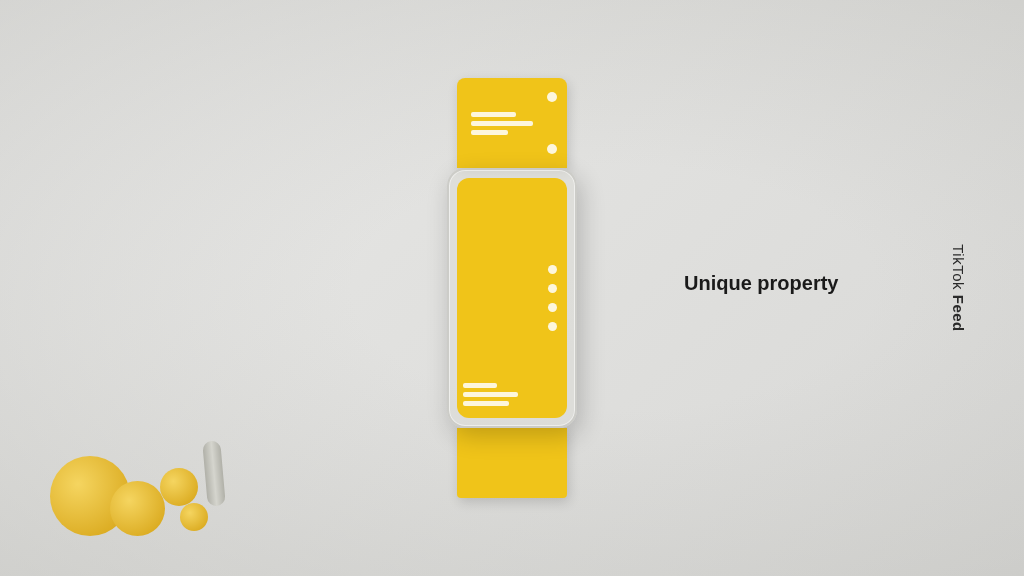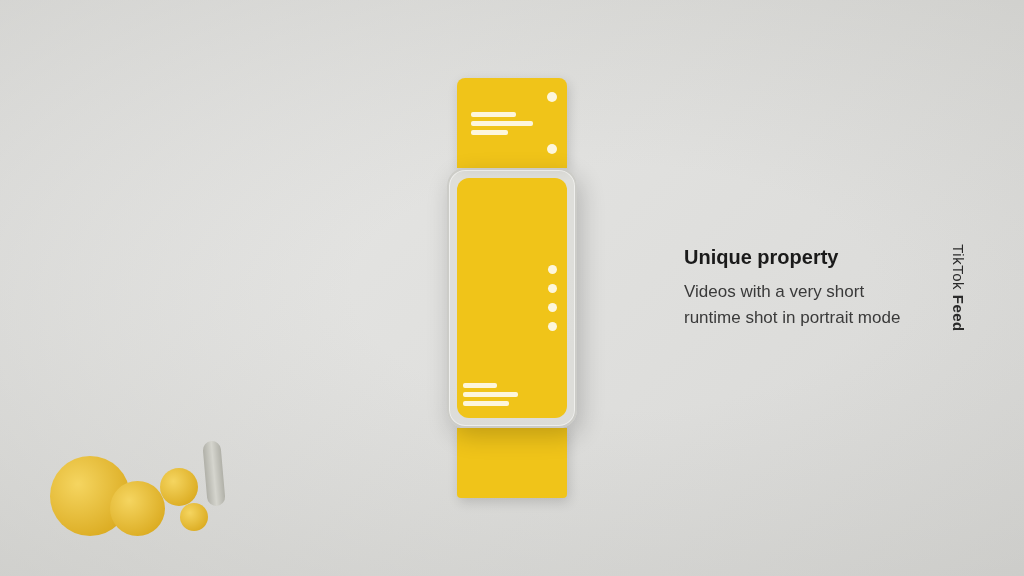--- a/index.html
+++ b/index.html
@@ -287,18 +287,17 @@
       <div class="line" style="width:65%"></div>
       <div class="line" style="width:55%"></div>
     </div>
   </div>
 
   <div class="bottom-block"></div>
 </div>
 
 <div class="text-content">
   <div class="text-title">Unique property</div>
-  <div class="text-description">Videos with a very short runtime shot in portrait mode</div>
 </div>
 
 <div class="brand-text">
   <span class="brand-regular">TikTok </span><span class="brand-bold">Feed</span>
 </div>
 
 </body></html>

